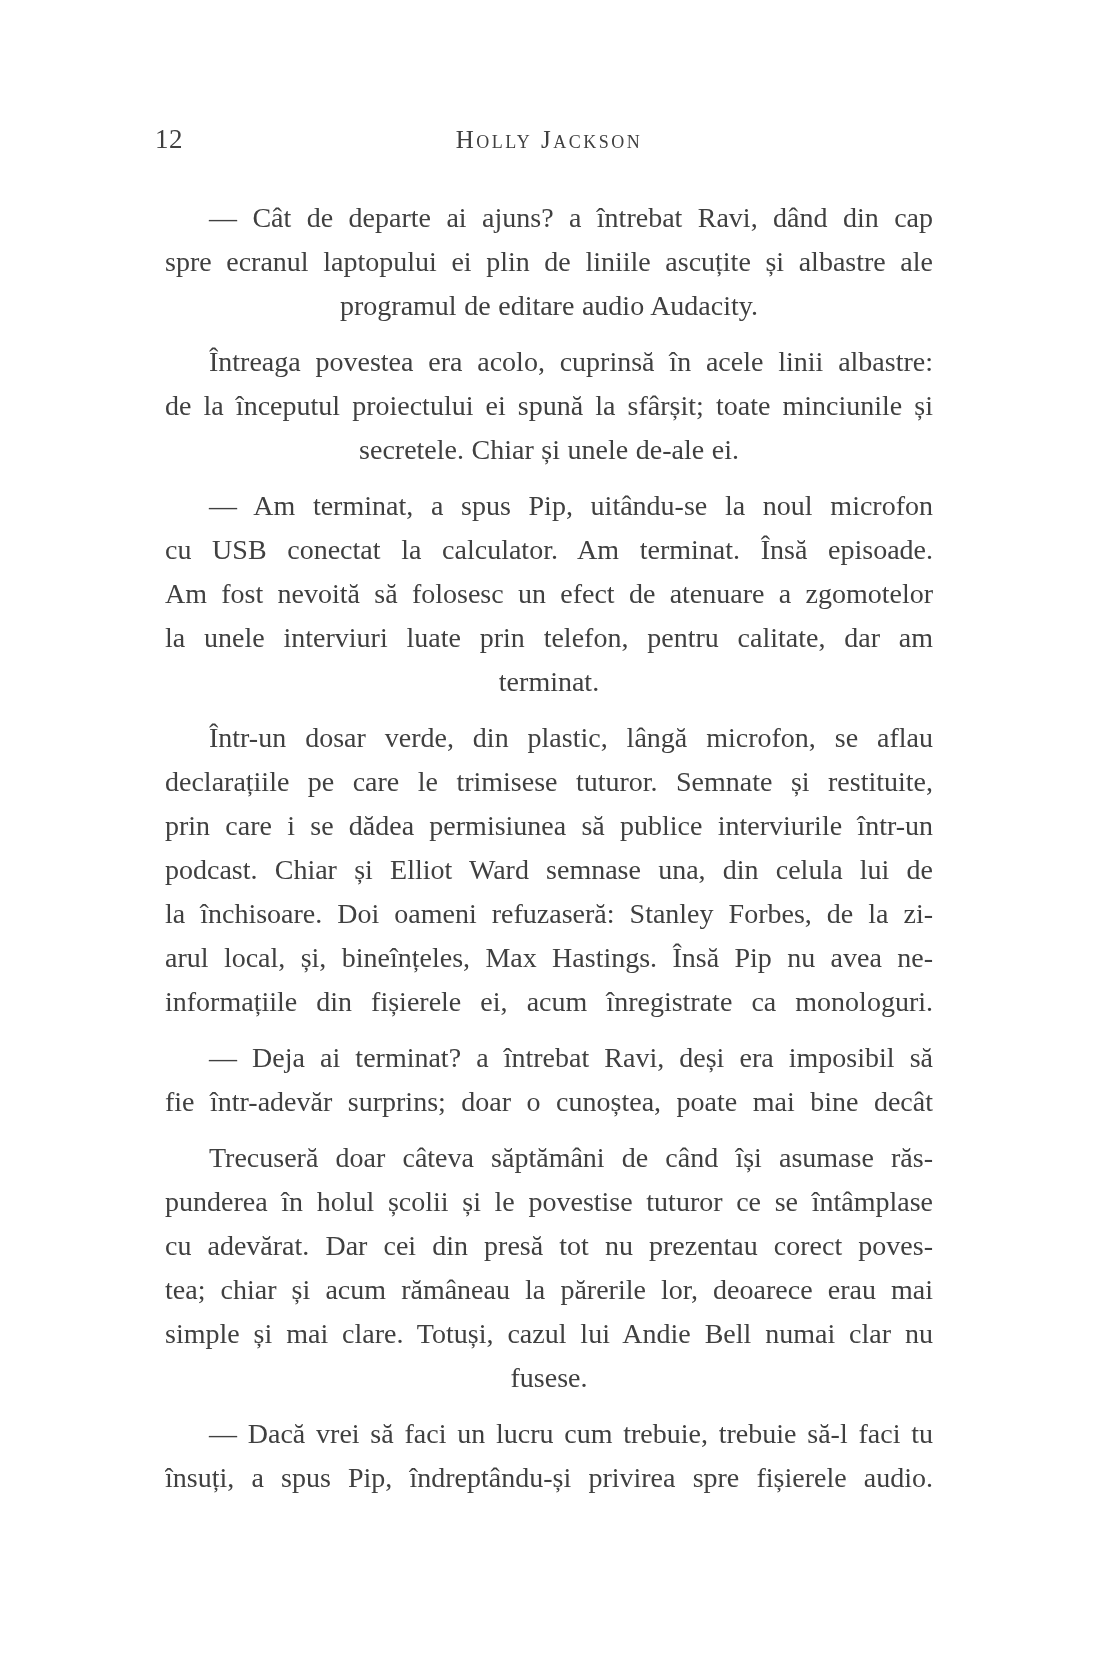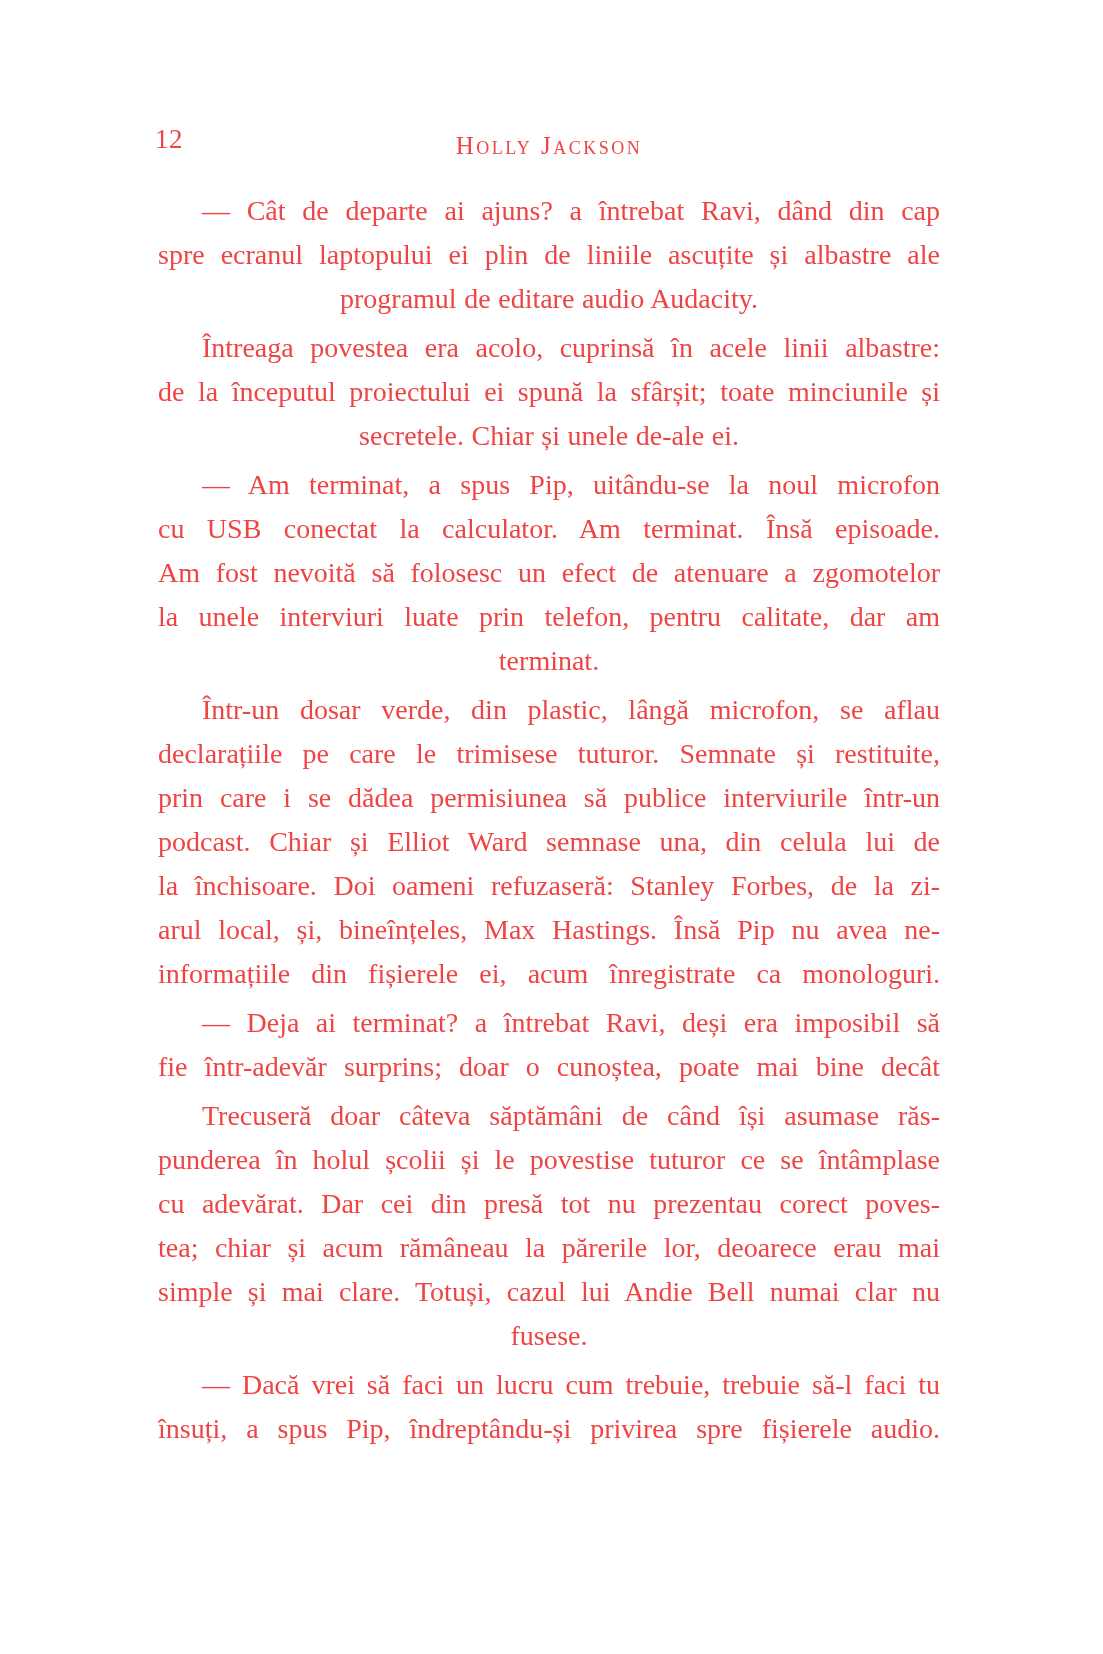--- a/index.html
+++ b/index.html
@@ -5,21 +5,21 @@
   html, body {
     margin: 0;
     padding: 0;
     background: #ffffff;
   }
   .page {
     position: relative;
     width: 1103px;
     height: 1654px;
     background: #ffffff;
-    color: #ef4444;
+    color: #404040;
     font-family: "Liberation Serif", "DejaVu Serif", serif;
     overflow: hidden;
   }
   .page-header {
     position: absolute;
     left: 153px;
     top: 118px;
     width: 792px;
     height: 42px;
   }
@@ -27,36 +27,36 @@
     position: absolute;
     left: 2px;
     top: 6px;
     font-size: 27px;
     line-height: 30px;
     letter-spacing: 0.5px;
   }
   .running-title {
     position: absolute;
     left: 0;
-    top: 12px;
+    top: 6px;
     width: 100%;
     text-align: center;
     font-size: 25px;
     line-height: 32px;
     font-variant: small-caps;
     letter-spacing: 2.5px;
   }
   .text-body {
     position: absolute;
     left: 153px;
     top: 184px;
     width: 792px;
   }
   .para {
-    margin: 5px;
+    margin: 12px;
     padding: 0;
   }
   .line {
     height: 44px;
     line-height: 44px;
     font-size: 28px;
     overflow: hidden;
     text-align: center;
     word-spacing: 0.02em;
   }

